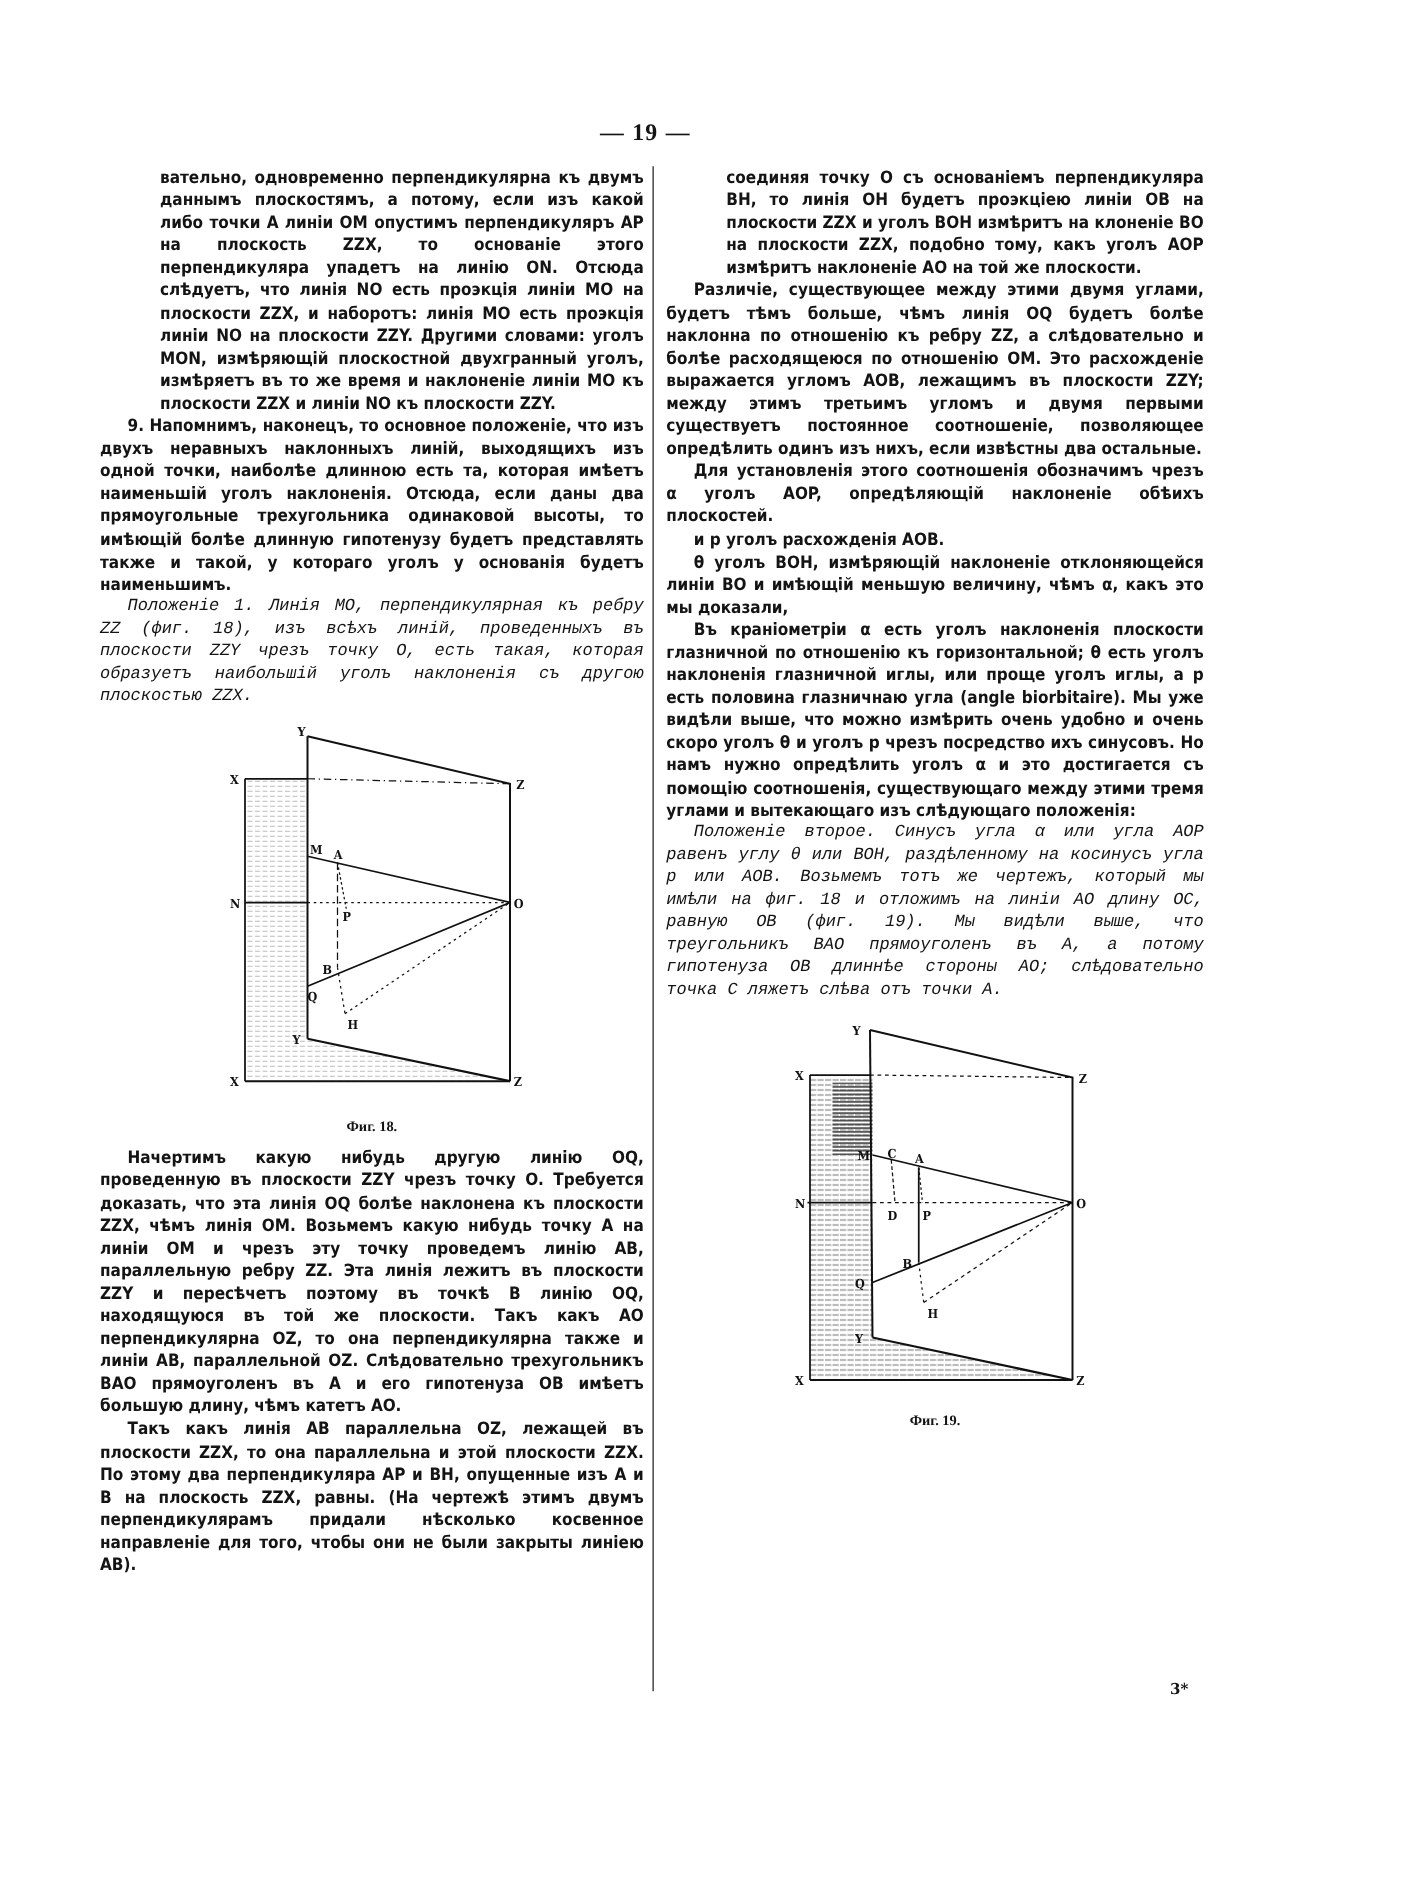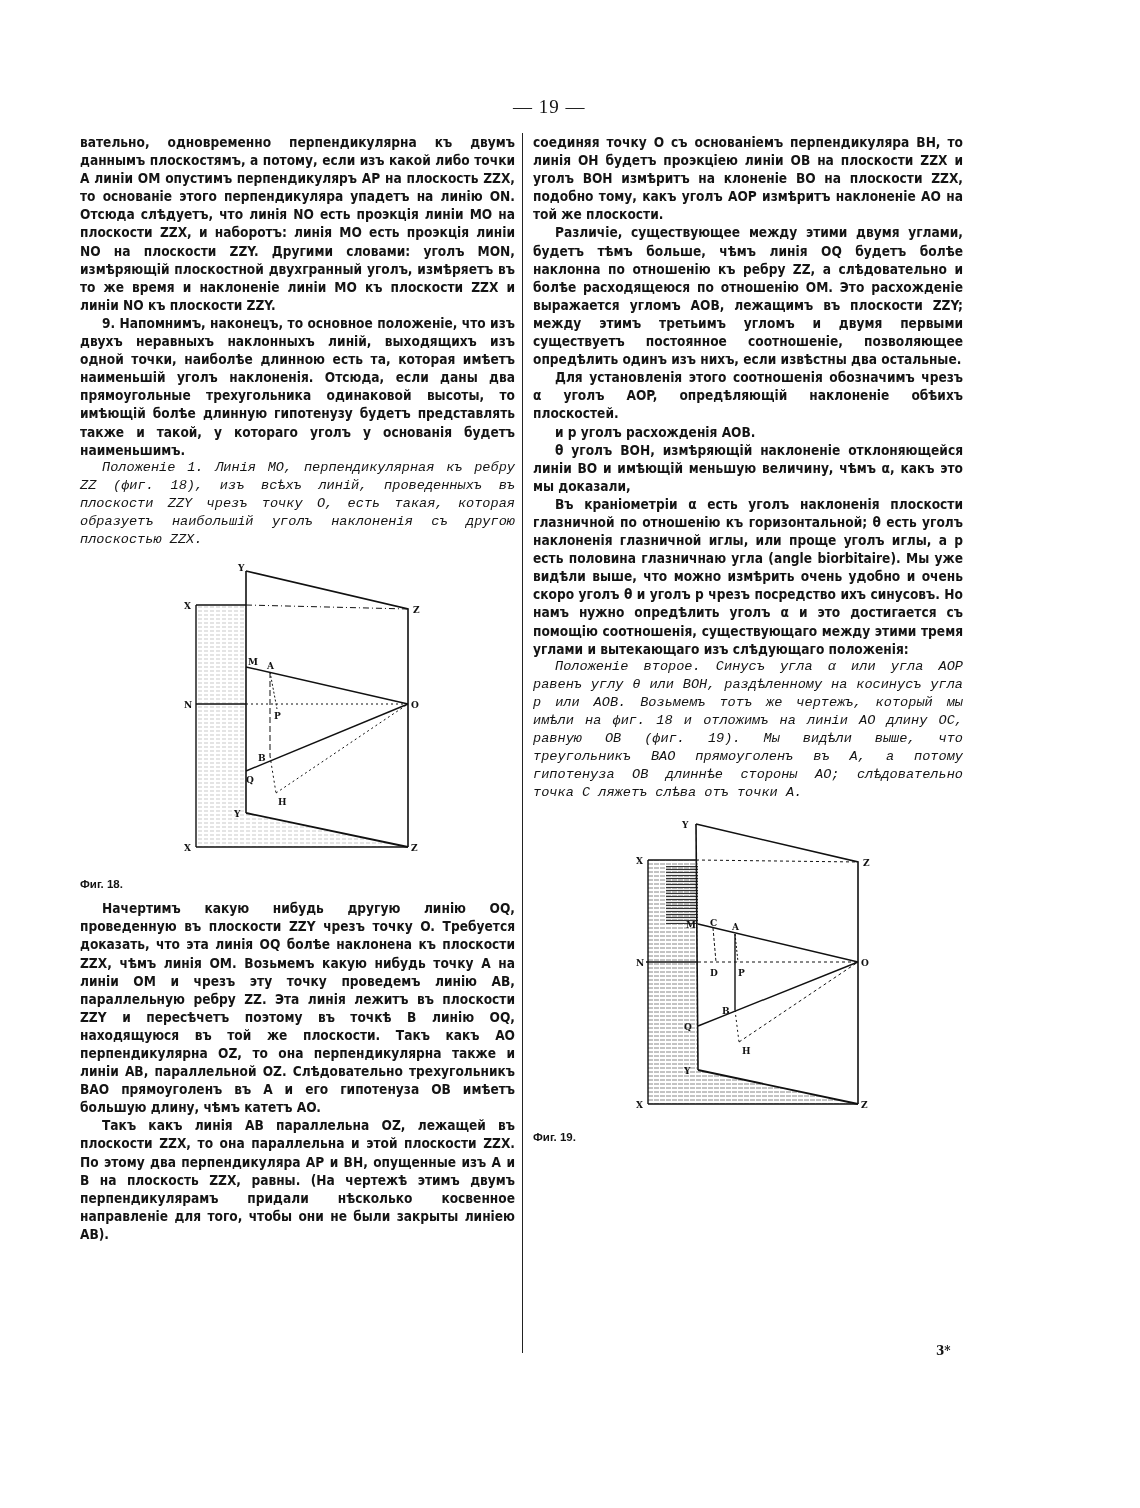--- a/index.html
+++ b/index.html
@@ -6,48 +6,47 @@
   body {
     width: 1140px; height: 1508px;
     background: #ffffff;
     position: relative;
     overflow: hidden;
     font-family: "DejaVu Serif", "Liberation Serif", serif;
     color: #141414;
   }
   .page-number {
     position: absolute; left: 480px; top: 96px;
-    font-size: 19px; font-weight: normal; letter-spacing: 1px;
+    font-size: 19px; font-weight: bold; letter-spacing: 1px;
     font-family: "Liberation Serif", serif;
-    margin-left: 33px;
   }
   .col {
     position: absolute;
     font-size: 13.6px;
     line-height: 18.1px;
     text-align: justify;
     font-family: "DejaVu Sans Condensed", "DejaVu Sans", sans-serif;
     font-stretch: condensed;
     font-weight: bold;
   }
   .col p { margin: 0; text-indent: 22px; }
-  .col p.noindent { text-indent: 0; }
+  .col p.noindent { text-indent: 0; margin-left: 48px; }
   .col .it { font-style: italic; font-weight: normal; font-family: Liberation Mono, monospace; }
   #col-left { left: 80px; top: 133px; width: 435px; }
   #col-right { left: 533px; top: 133px; width: 430px; }
   .divider {
     position: absolute; left: 522px; top: 133px; width: 1px; height: 1220px;
     background: #222;
   }
   .figure { position: relative; margin: 12px 0 6px 0; }
   .figure svg { display: block; margin: 0 auto; }
   .fig-caption {
-    font-size: 11.5px; font-weight: bold; margin-top: 4px;
+    text-align: center; font-size: 11.5px; font-weight: bold; margin-top: 4px;
     text-indent: 0;
-    font-family: Liberation Sans, sans-serif;
+    font-family: Liberation Serif, serif;
   }
   .footer-sig {
     position: absolute; left: 936px; top: 1344px; font-size: 12px; font-weight: bold;
   }
 </style>
 </head>
 <body>
 
 <div class="page-number">— 19 —</div>
 

